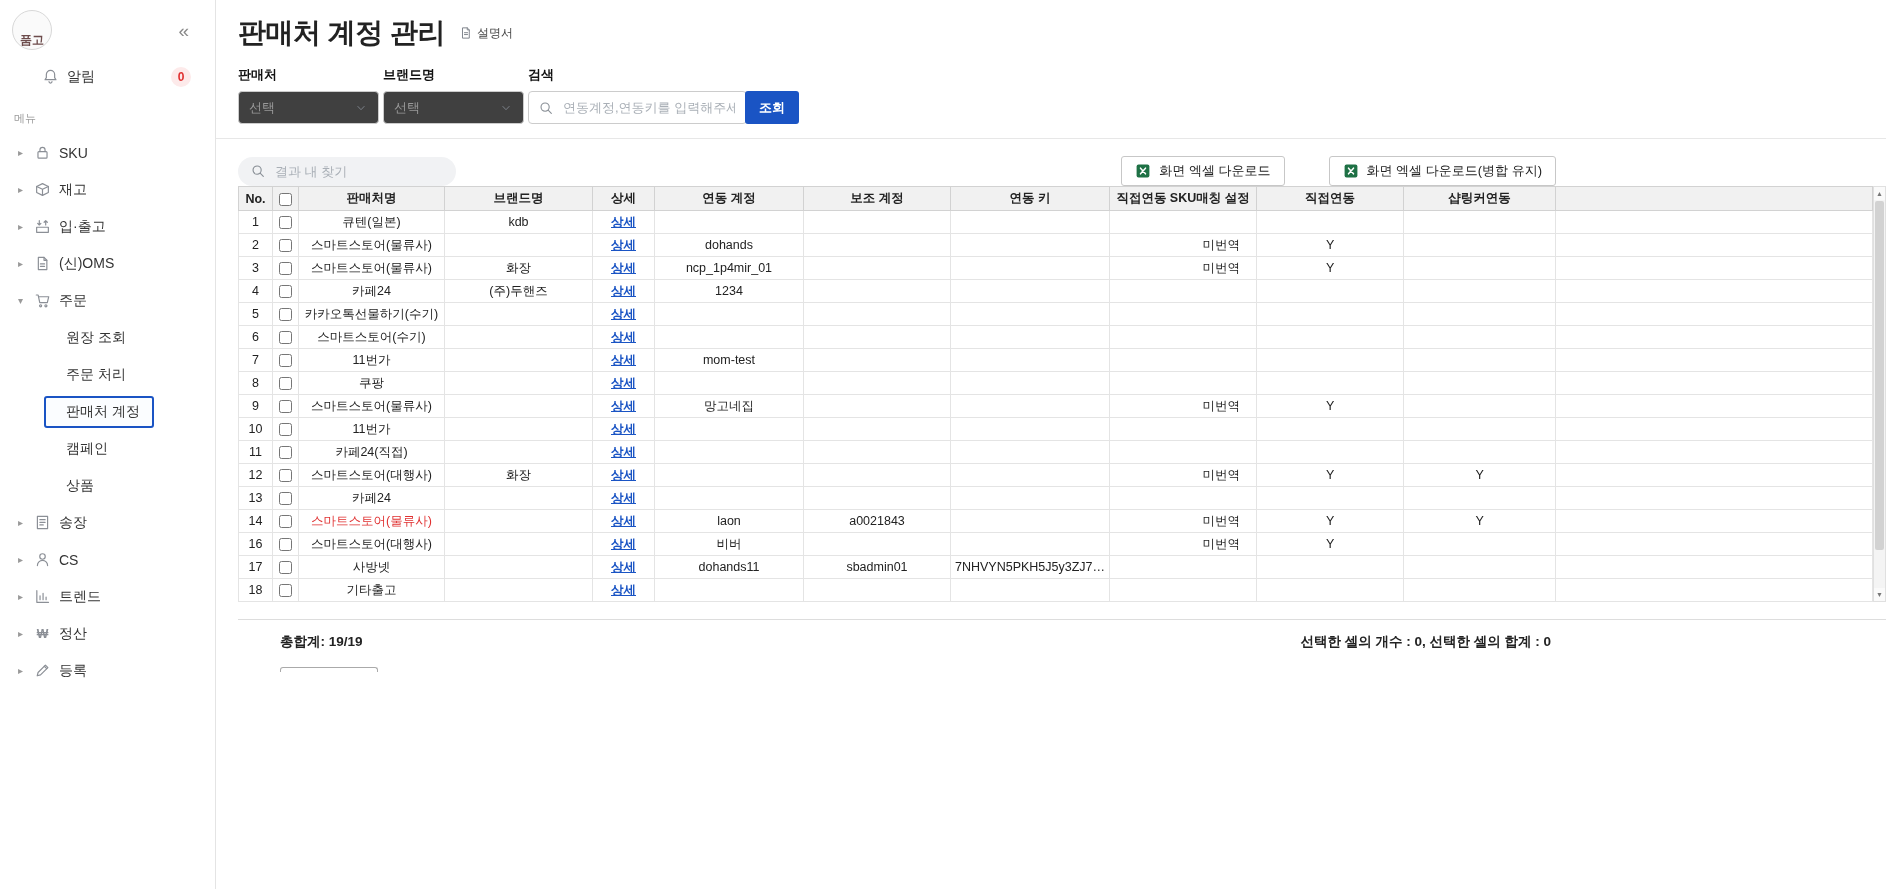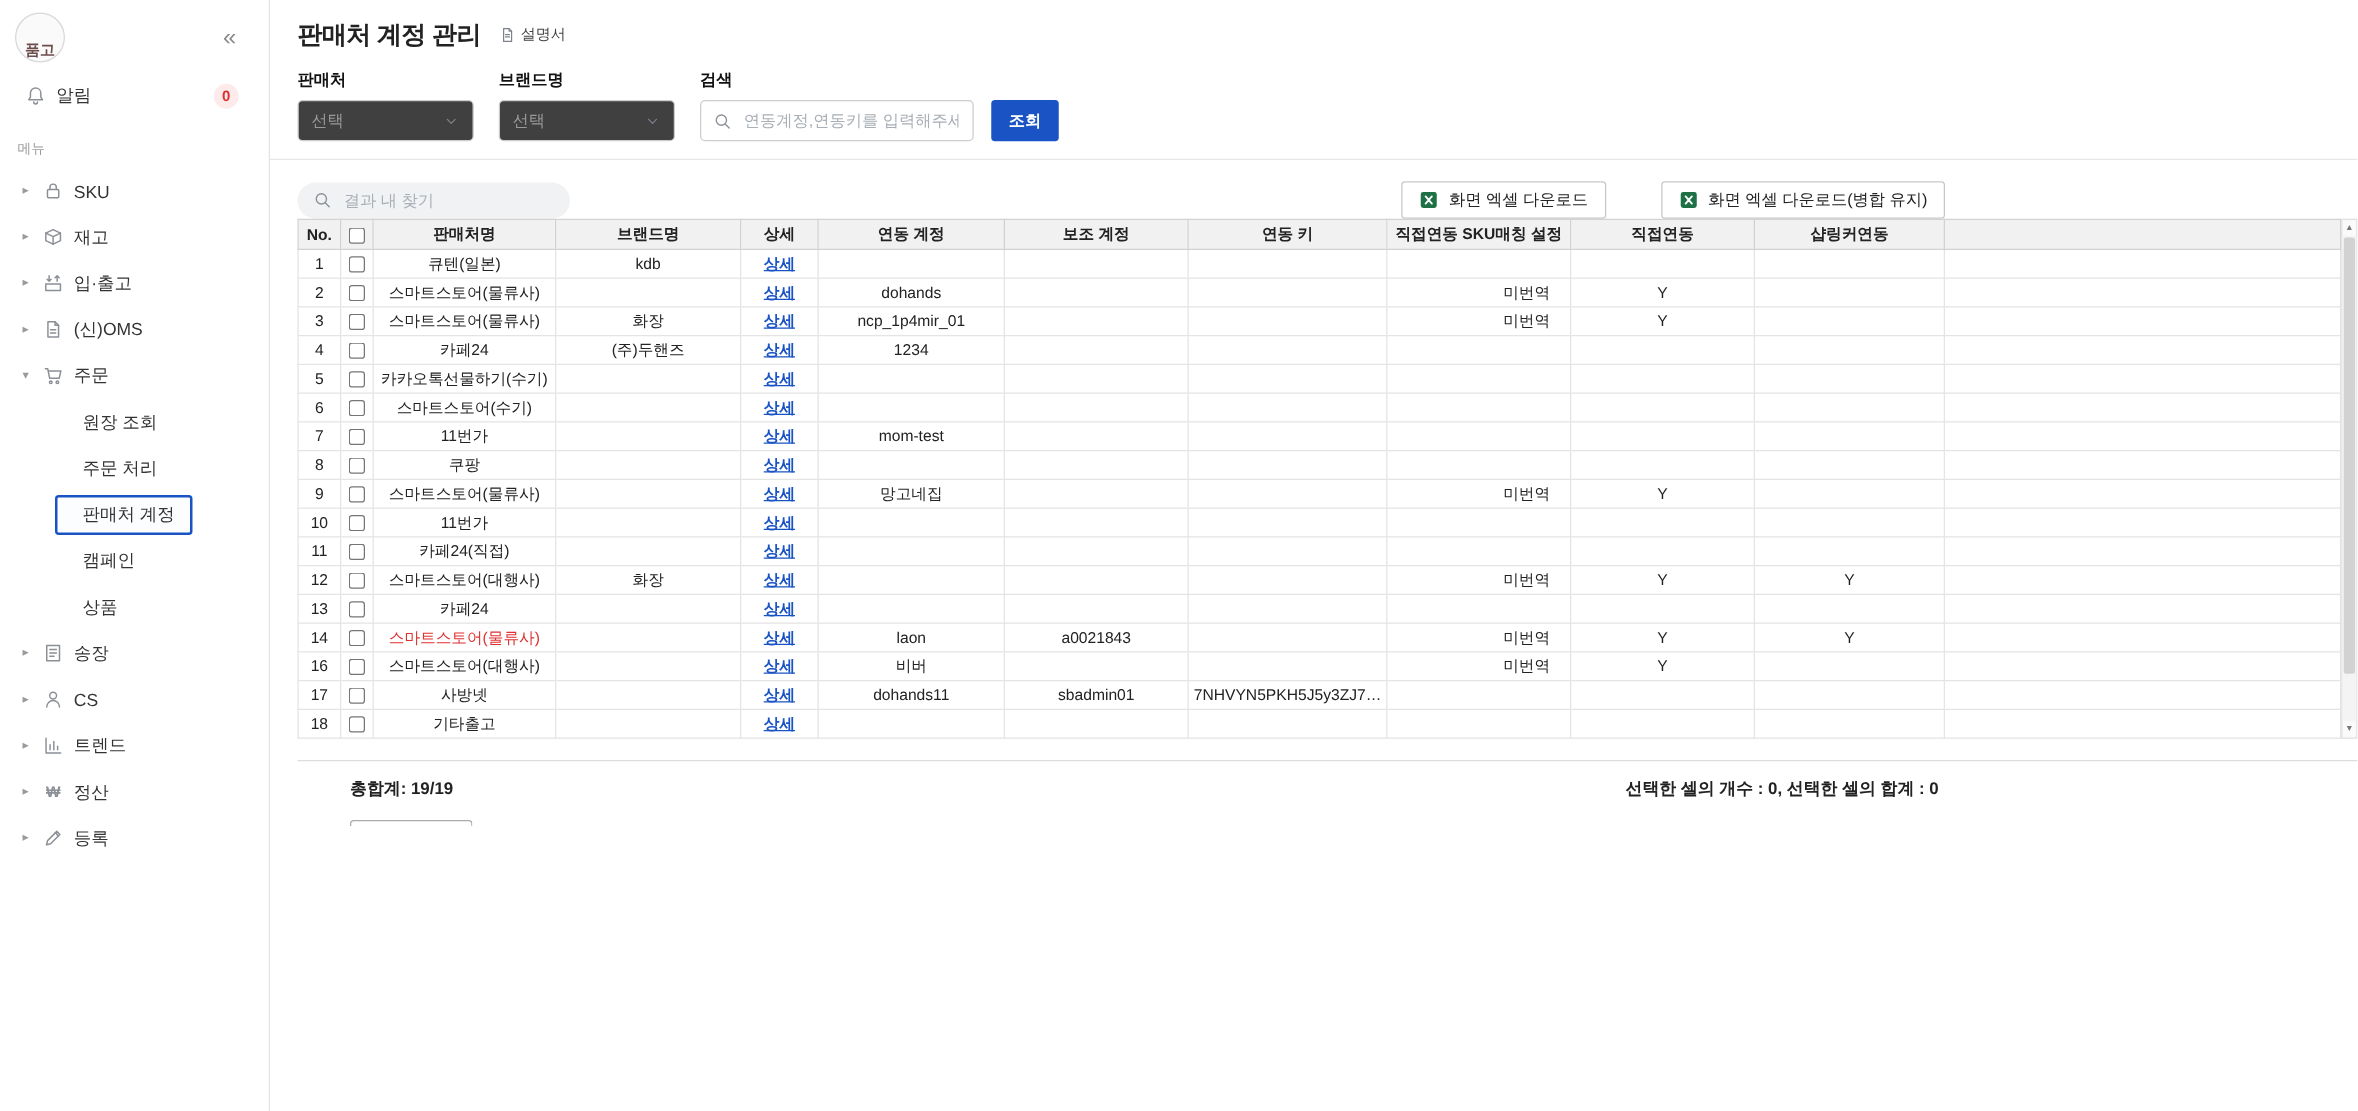--- a/index.html
+++ b/index.html
@@ -12,42 +12,42 @@
   .app { display:flex; height:100%; }
 
   
   .sidebar { width:216px; flex-shrink:0; border-right:1px solid #e4e4e4; padding-top:10px; background:#fff; }
   .sb-top { display:flex; justify-content:space-between; align-items:center; padding:0 26px 0 12px; margin-bottom:8px; }
   .logo { width:40px; height:40px; border:1px solid #d8d8d8; border-radius:50%;
           display:flex; align-items:flex-end; justify-content:center;
           font-size:12px; font-weight:bold; color:#6d4c4c; background:#fafafa; }
   .collapse { font-size:19px; color:#8a8a8a; cursor:pointer; line-height:1; }
   .nav-item { display:flex; align-items:center; height:37px; padding-left:18px; font-size:14px; color:#333; cursor:pointer; position:relative; }
-  .nav-item.quick { padding-left:20px; }
+  .nav-item.quick { padding-left:42px; }
   .nav-item .chev { width:16px; font-size:10px; color:#9a9a9a; flex-shrink:0; }
   .nav-icon { width:17px; height:17px; color:#8b8f96; margin-right:8px; display:inline-flex; flex-shrink:0; }
   .nav-icon svg, .icon16 svg, .icon14 svg { width:100%; height:100%; fill:none; stroke:currentColor; stroke-width:1.25; stroke-linecap:round; stroke-linejoin:round; }
   .nav-label { white-space:nowrap; }
   .badge { position:absolute; right:24px; width:20px; height:20px; border-radius:50%;
            background:#fdeaea; color:#e03131; font-size:12px; font-weight:bold;
            display:flex; align-items:center; justify-content:center; }
   .menu-label { font-size:11px; color:#9a9a9a; padding:16px 0 8px 14px; }
   .sub-item { height:37px; display:flex; align-items:center; padding-left:44px; font-size:14px; color:#333; cursor:pointer; }
   .sub-item > span { padding:5px 12px 5px 20px; border:2px solid transparent; border-radius:3px; white-space:nowrap; }
   .sub-item.selected > span { border-color:#1a54c4; background:#fbfdff; }
 
   
   .main { flex:1; padding:14px 0 0 22px; position:relative; }
   .page-header { display:flex; align-items:center; gap:14px; margin-bottom:14px; }
-  h1 { margin:0; font-size:20px; font-weight:bold; color:#222; letter-spacing:-0.5px; }
+  h1 { margin:0; font-size:28px; font-weight:bold; color:#222; letter-spacing:-0.5px; }
   .manual { display:flex; align-items:center; gap:4px; font-size:12px; color:#444; cursor:pointer; text-decoration:none; }
   .icon14 { width:14px; height:14px; display:inline-flex; color:#7d828a; }
   .icon16 { width:16px; height:16px; display:inline-flex; color:#8a9097; flex-shrink:0; }
 
-  .filters { display:flex; align-items:flex-end; gap:20px; }
+  .filters { display:flex; align-items:flex-end; gap:4px; }
   .filter label { display:block; font-size:13px; font-weight:bold; color:#111; margin-bottom:7px; }
   .select { width:141px; height:33px; border:1px solid #cccccc; border-radius:4px; background:#404040;
             display:flex; align-items:center; justify-content:space-between; padding:0 10px;
             font-size:13px; color:#999; cursor:pointer; }
   .search-box { width:219px; height:33px; border:1px solid #cccccc; border-radius:4px;
                 display:flex; align-items:center; gap:7px; padding:0 9px; background:#fff; }
   .search-box input, .find-pill input { border:none; outline:none; background:transparent; flex:1; min-width:0; font-size:13px; color:#333; font-family:inherit; }
   input::placeholder { color:#a9afb6; }
   .btn-primary { height:33px; padding:0 14px; background:#1a54c4; color:#fff; border:none; border-radius:3px;
                  font-size:13px; font-weight:bold; cursor:pointer; font-family:inherit; margin-left:-6px; }

